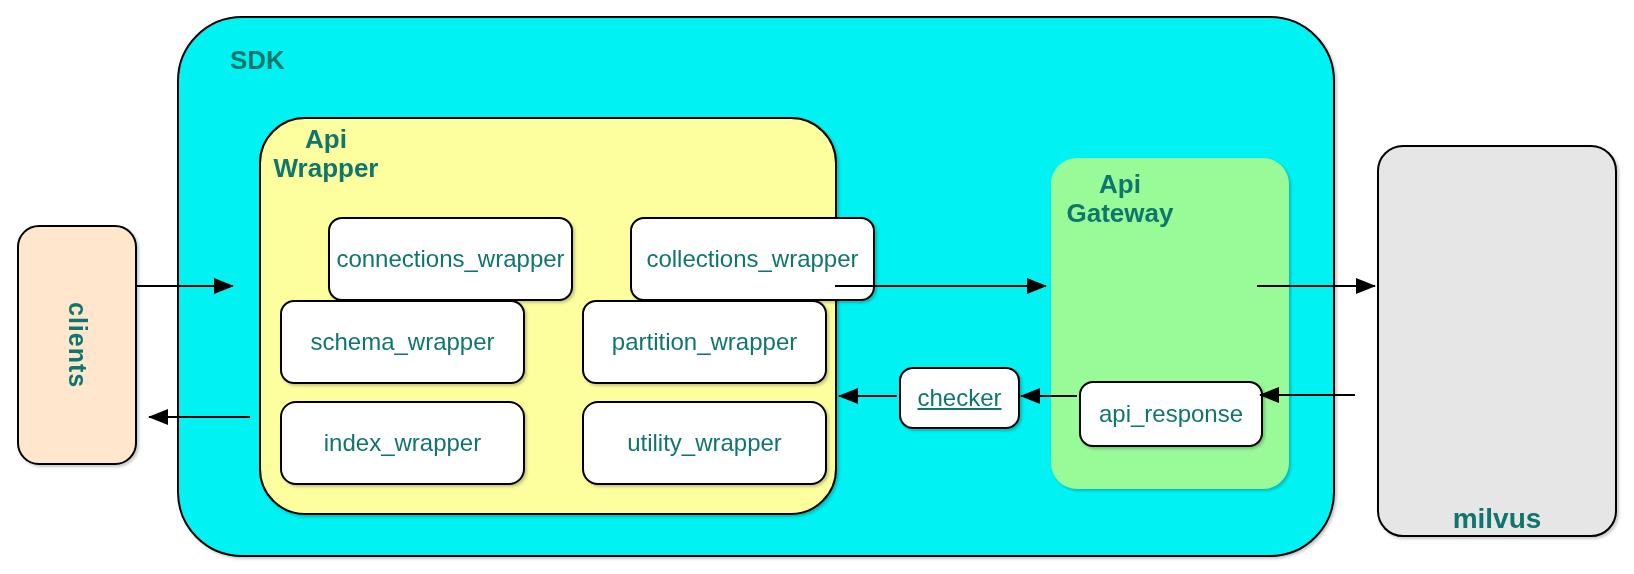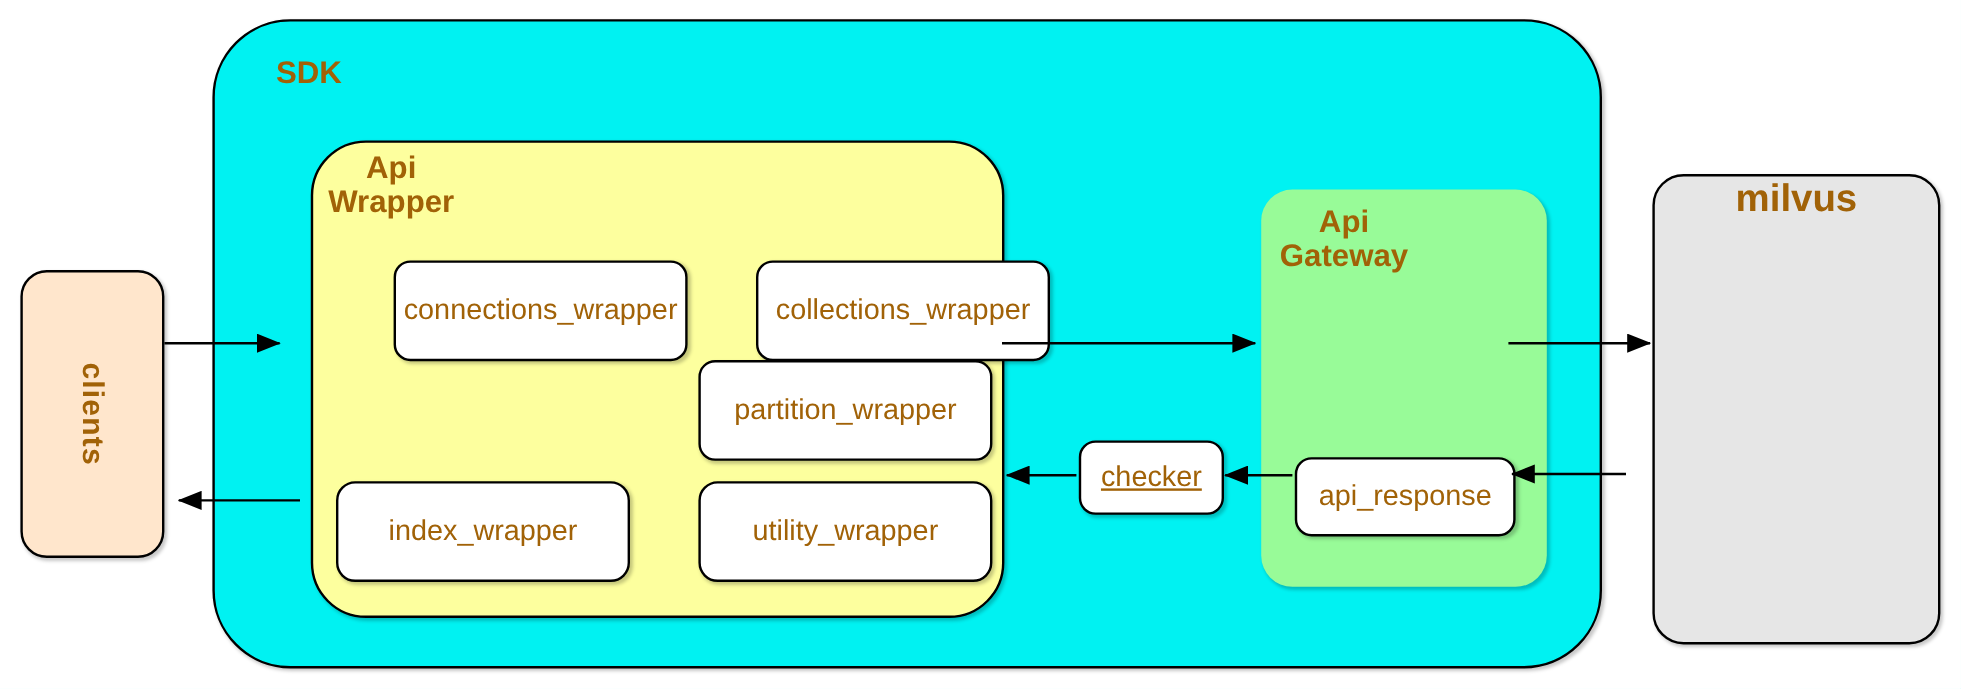--- a/index.html
+++ b/index.html
@@ -1,21 +1,21 @@
 <!DOCTYPE html>
 <html style="--canvas-bg: #ffffff; --sdk-fill: #00f2f2; --wrapper-fill: #fdff9e; --gateway-fill: #98fb98; --clients-fill: #ffe6cc; --milvus-fill: #e6e6e6; --box-border: #000000; --arrow: #000000;"><head>
 <meta charset="utf-8">
 <style>
   html,body{margin:0;padding:0;background:#ffffff;}
   #canvas{
     position:relative;
     width:1634px;height:574px;
     background:var(--canvas-bg,#ffffff);
     font-family:"Liberation Sans","DejaVu Sans",sans-serif;
-    color:#a16207;
+    color:#0f766e;
     overflow:hidden;
   }
   .node{position:absolute;box-sizing:border-box;}
   .shadow{box-shadow:2px 2px 3px rgba(0,0,0,0.22);}
 
   
   #sdk{
     left:177px;top:16px;width:1158px;height:541px;
     background:var(--sdk-fill,#00ffff);
     border:2px solid #000;border-radius:65px;
@@ -78,22 +78,22 @@
     display:flex;align-items:center;justify-content:center;
     font-size:24px;
     text-decoration:underline;
   }
 
   
   #milvus{
     left:1377px;top:145px;width:240px;height:392px;
     background:var(--milvus-fill,#e6e6e6);
     border:2px solid #000;border-radius:26px;
-    display:flex;align-items:flex-start;justify-content:center;
-    font-weight:bold;font-size:32px;
+    display:flex;align-items:flex-end;justify-content:center;
+    font-weight:bold;font-size:28px;
   }
 
   
   #arrows{
     position:absolute;left:0;top:0;width:1634px;height:574px;
     pointer-events:none;
   }
   #arrows line{stroke:#000;stroke-width:2;}
 </style>
 </head>
@@ -102,20 +102,23 @@
 <div id="canvas">
 
   <div id="sdk" class="node shadow">
     <div id="sdk-label">SDK</div>
 
     <div id="api-wrapper" class="node shadow" style="left:80px;top:99px;">
       <div class="group-title">Api
 Wrapper</div>
       <div class="wbox col1 row1 shadow">
           <span>connections_wrapper</span>
+        </div>
+      <div class="wbox col1 row2 shadow">
+          <span>schema_wrapper</span>
         </div>
       <div class="wbox col1 row3 shadow">
           <span>index_wrapper</span>
         </div>
       <div class="wbox col2 row1 shadow">
           <span>collections_wrapper</span>
         </div>
       <div class="wbox col2 row2 shadow">
           <span>partition_wrapper</span>
         </div>

